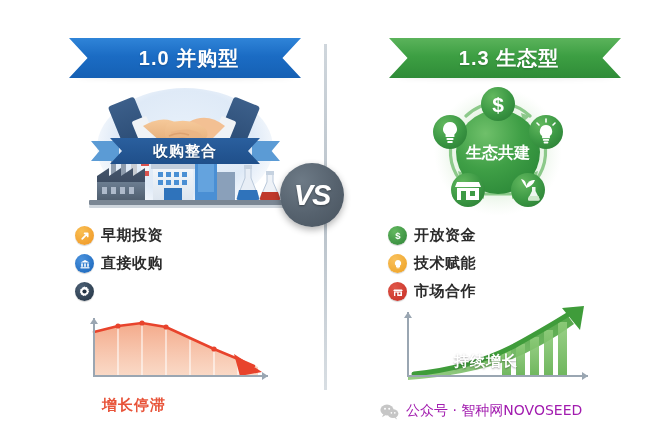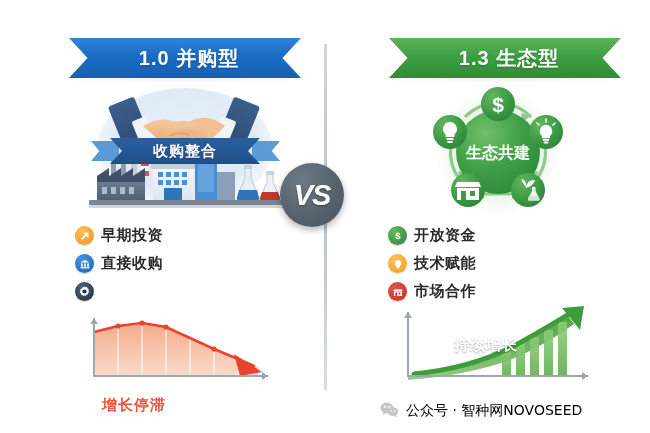--- a/index.html
+++ b/index.html
@@ -104,27 +104,27 @@
 
   
   .chart { position: absolute; width: 200px; height: 78px; }
   .chart.l { left: 58px; top: 310px; }
   .chart.r { left: 52px; top: 306px; }
   .chart-label {
     position: absolute; font-size: 15px; font-weight: bold; letter-spacing: 1px;
     font-family: "DejaVu Sans", "Liberation Sans", sans-serif;
   }
   .chart-label.l { left: 24px; top: 38px; color: #e8543a; margin-top: 48px; }
-  .chart-label.r { left: 62px; top: 30px; color: #ffffff; text-shadow: 0 1px 2px rgba(0,0,0,.35); }
+  .chart-label.r { left: 62px; top: 46px; color: #ffffff; text-shadow: 0 1px 2px rgba(0,0,0,.35); }
 
   
   .footer {
     position: absolute; left: 380px; top: 402px;
-    display: flex; align-items: flex-start;
-    color: #000000; font-size: 14px;
+    display: flex; align-items: flex-end;
+    color: #a21caf; font-size: 14px;
     font-family: "DejaVu Sans", "Liberation Sans", sans-serif;
   }
   .footer .wx { margin-right: 7px; display: flex; align-items: center; }
 </style>
 </head>
 <body>
 
 <div id="root">
 
   <div class="col left">

